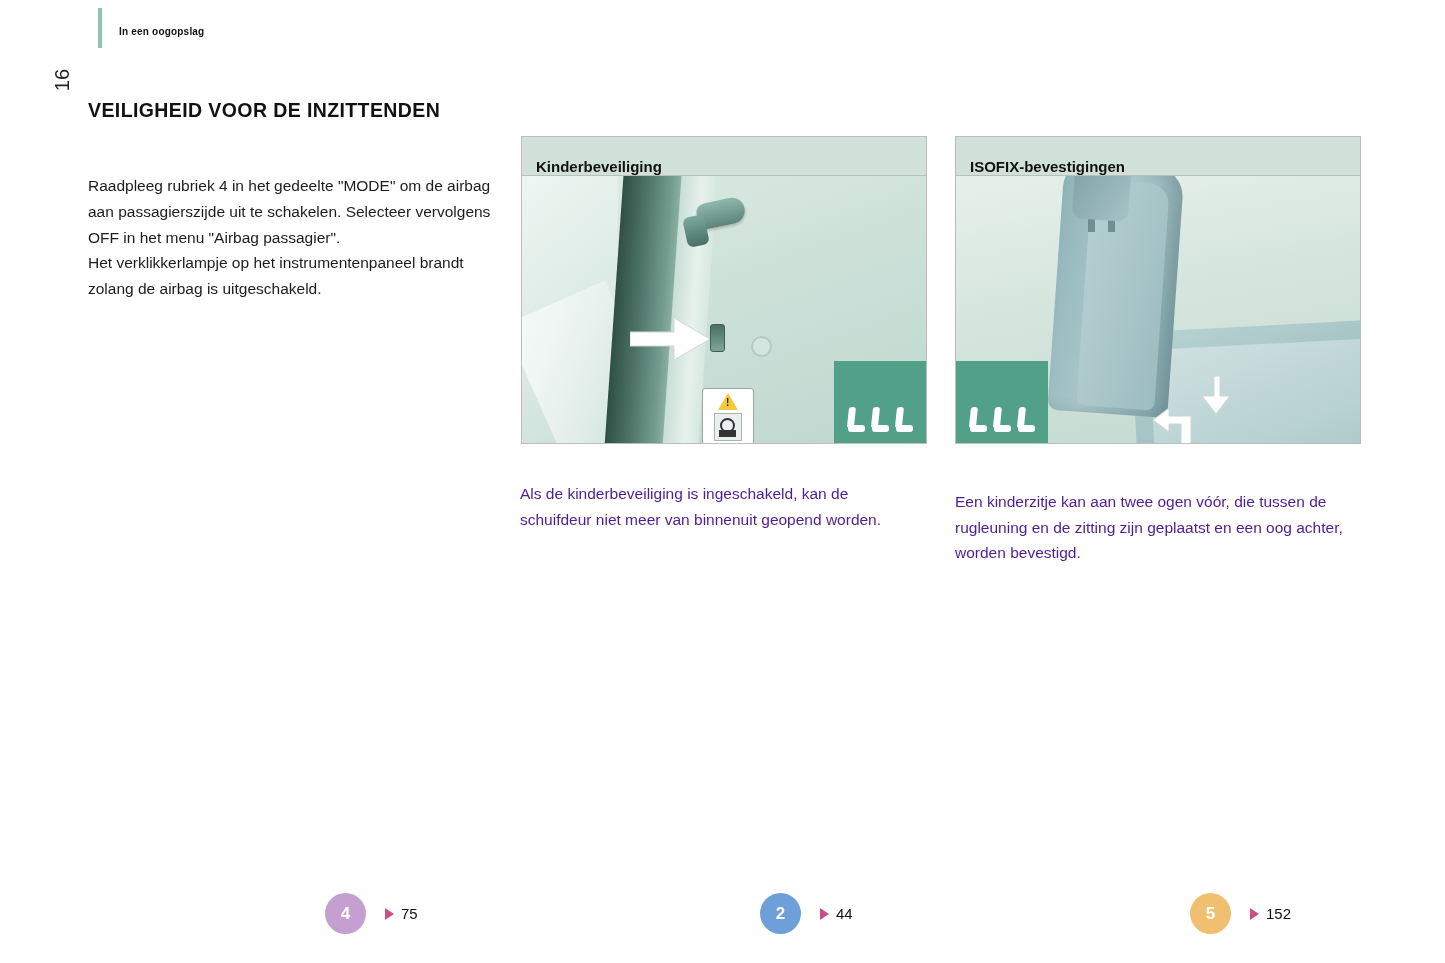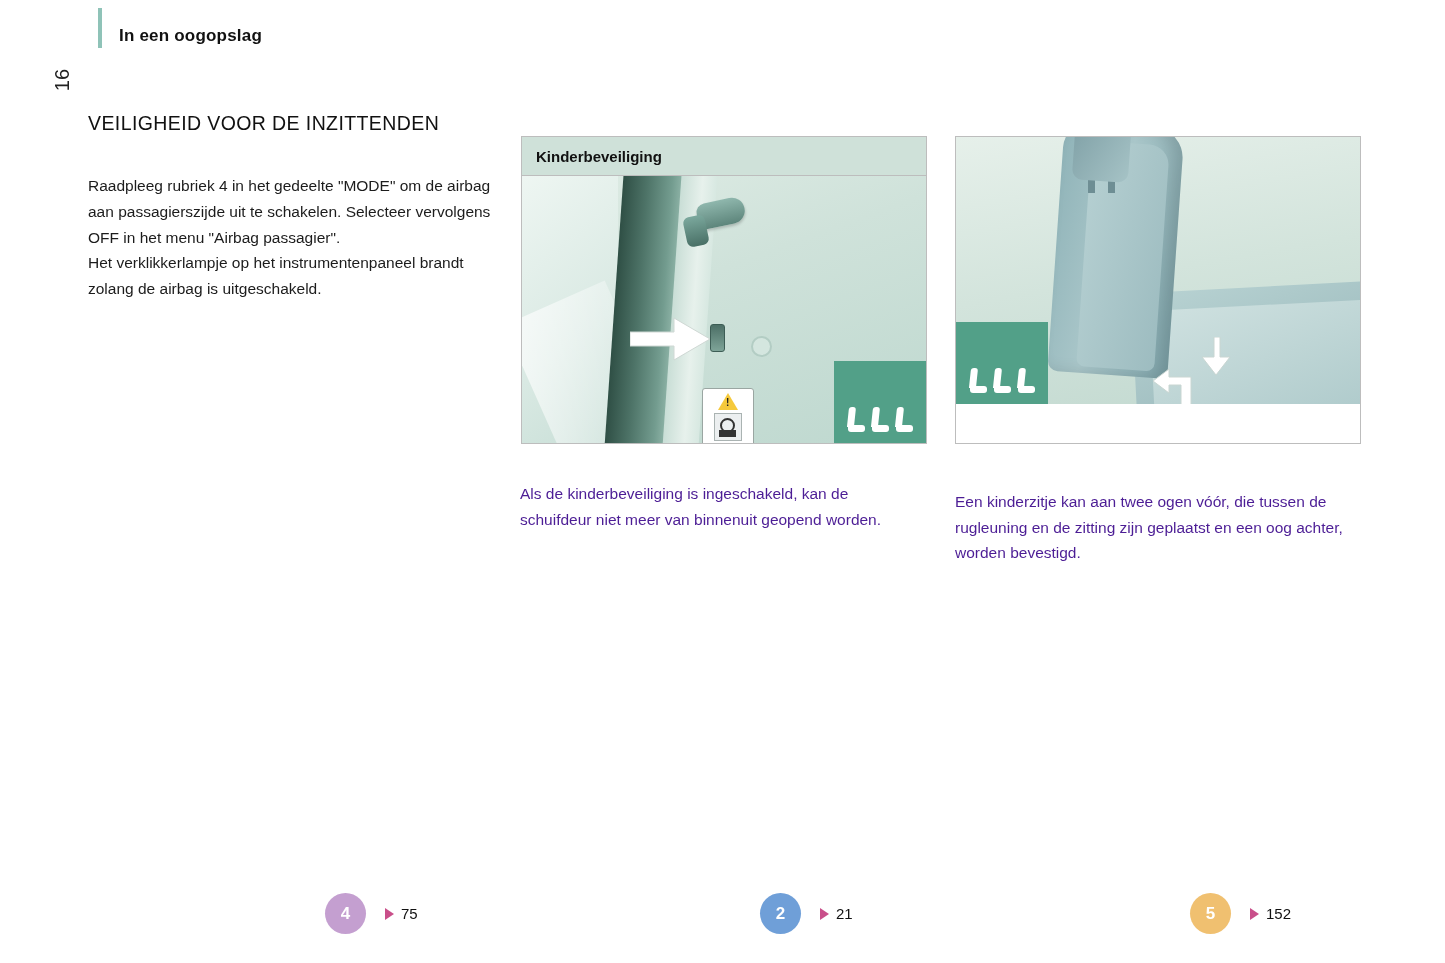--- a/index.html
+++ b/index.html
@@ -20,21 +20,21 @@
     height: 40px;
     background: #8fc3b8;
     position: absolute;
     left: 98px;
     top: 8px;
   }
   .header-title {
     position: absolute;
     left: 119px;
     top: 26px;
-    font-size: 17px;
+    font-size: 10px;
     font-weight: bold;
     letter-spacing: 0.2px;
     color: #111;
   }
 
   
   .page-number {
     position: absolute;
     left: 42px;
     top: 60px;
@@ -47,23 +47,23 @@
     display: flex;
     align-items: center;
     justify-content: center;
     font-family: "Liberation Sans", sans-serif;
   }
 
   
   .section-title {
     position: absolute;
     left: 88px;
-    top: 112px;
+    top: 99px;
     font-size: 19.5px;
-    font-weight: normal;
+    font-weight: bold;
     letter-spacing: 0.4px;
     color: #111;
     text-align: right;
   }
 
   
   .intro-text {
     position: absolute;
     left: 88px;
     top: 173px;
@@ -80,21 +80,21 @@
     box-sizing: border-box;
   }
   .panel-1 { left: 521px; top: 136px; width: 406px; height: 308px; }
   .panel-2 { left: 955px; top: 136px; width: 406px; height: 308px; }
 
   .panel-head {
     height: 39px;
     background: #cfe1d9;
     border-bottom: 1px solid #bdbdbd;
     display: flex;
-    align-items: center;
+    align-items: flex-end;
     padding-left: 14px;
     box-sizing: border-box;
   }
   .panel-head-label {
     font-size: 15px;
     font-weight: bold;
     color: #111;
   }
   .panel-body {
     position: relative;
@@ -395,20 +395,23 @@
     </div>
     <div class="seat-badge ill1-badge">
       <span class="seat-glyph"></span>
       <span class="seat-glyph"></span>
       <span class="seat-glyph"></span>
     </div>
   </div>
 </div>
 
 <div class="panel panel-2">
+  <div class="panel-head">
+    <span class="panel-head-label">ISOFIX-bevestigingen</span>
+  </div>
   <div class="panel-body">
     <div class="ill2-bg"></div>
     <div class="ill2-cushion"></div>
     <div class="ill2-cushion2"></div>
     <div class="ill2-seatback"></div>
     <div class="ill2-seatback2"></div>
     <div class="ill2-post1"></div>
     <div class="ill2-post2"></div>
     <div class="ill2-headrest"></div>
     <svg class="ill2-arrow1" viewBox="0 0 46 44">
@@ -429,19 +432,19 @@
 <div class="caption caption-2">Een kinderzitje kan aan twee ogen vóór, die tussen de rugleuning en de zitting zijn geplaatst en een oog achter, worden bevestigd.</div>
 
 <div class="ref ref-1">
   <span class="ref-chip" style="background:#c49fd0">4</span>
   <span class="ref-tri"></span>
   <span class="ref-page">75</span>
 </div>
 <div class="ref ref-2">
   <span class="ref-chip" style="background:#6f9fd8">2</span>
   <span class="ref-tri"></span>
-  <span class="ref-page">21</span>
+  <span class="ref-page">44</span>
 </div>
 <div class="ref ref-3">
   <span class="ref-chip" style="background:#f0c070">5</span>
   <span class="ref-tri"></span>
   <span class="ref-page">152</span>
 </div>
 
 </body></html>

